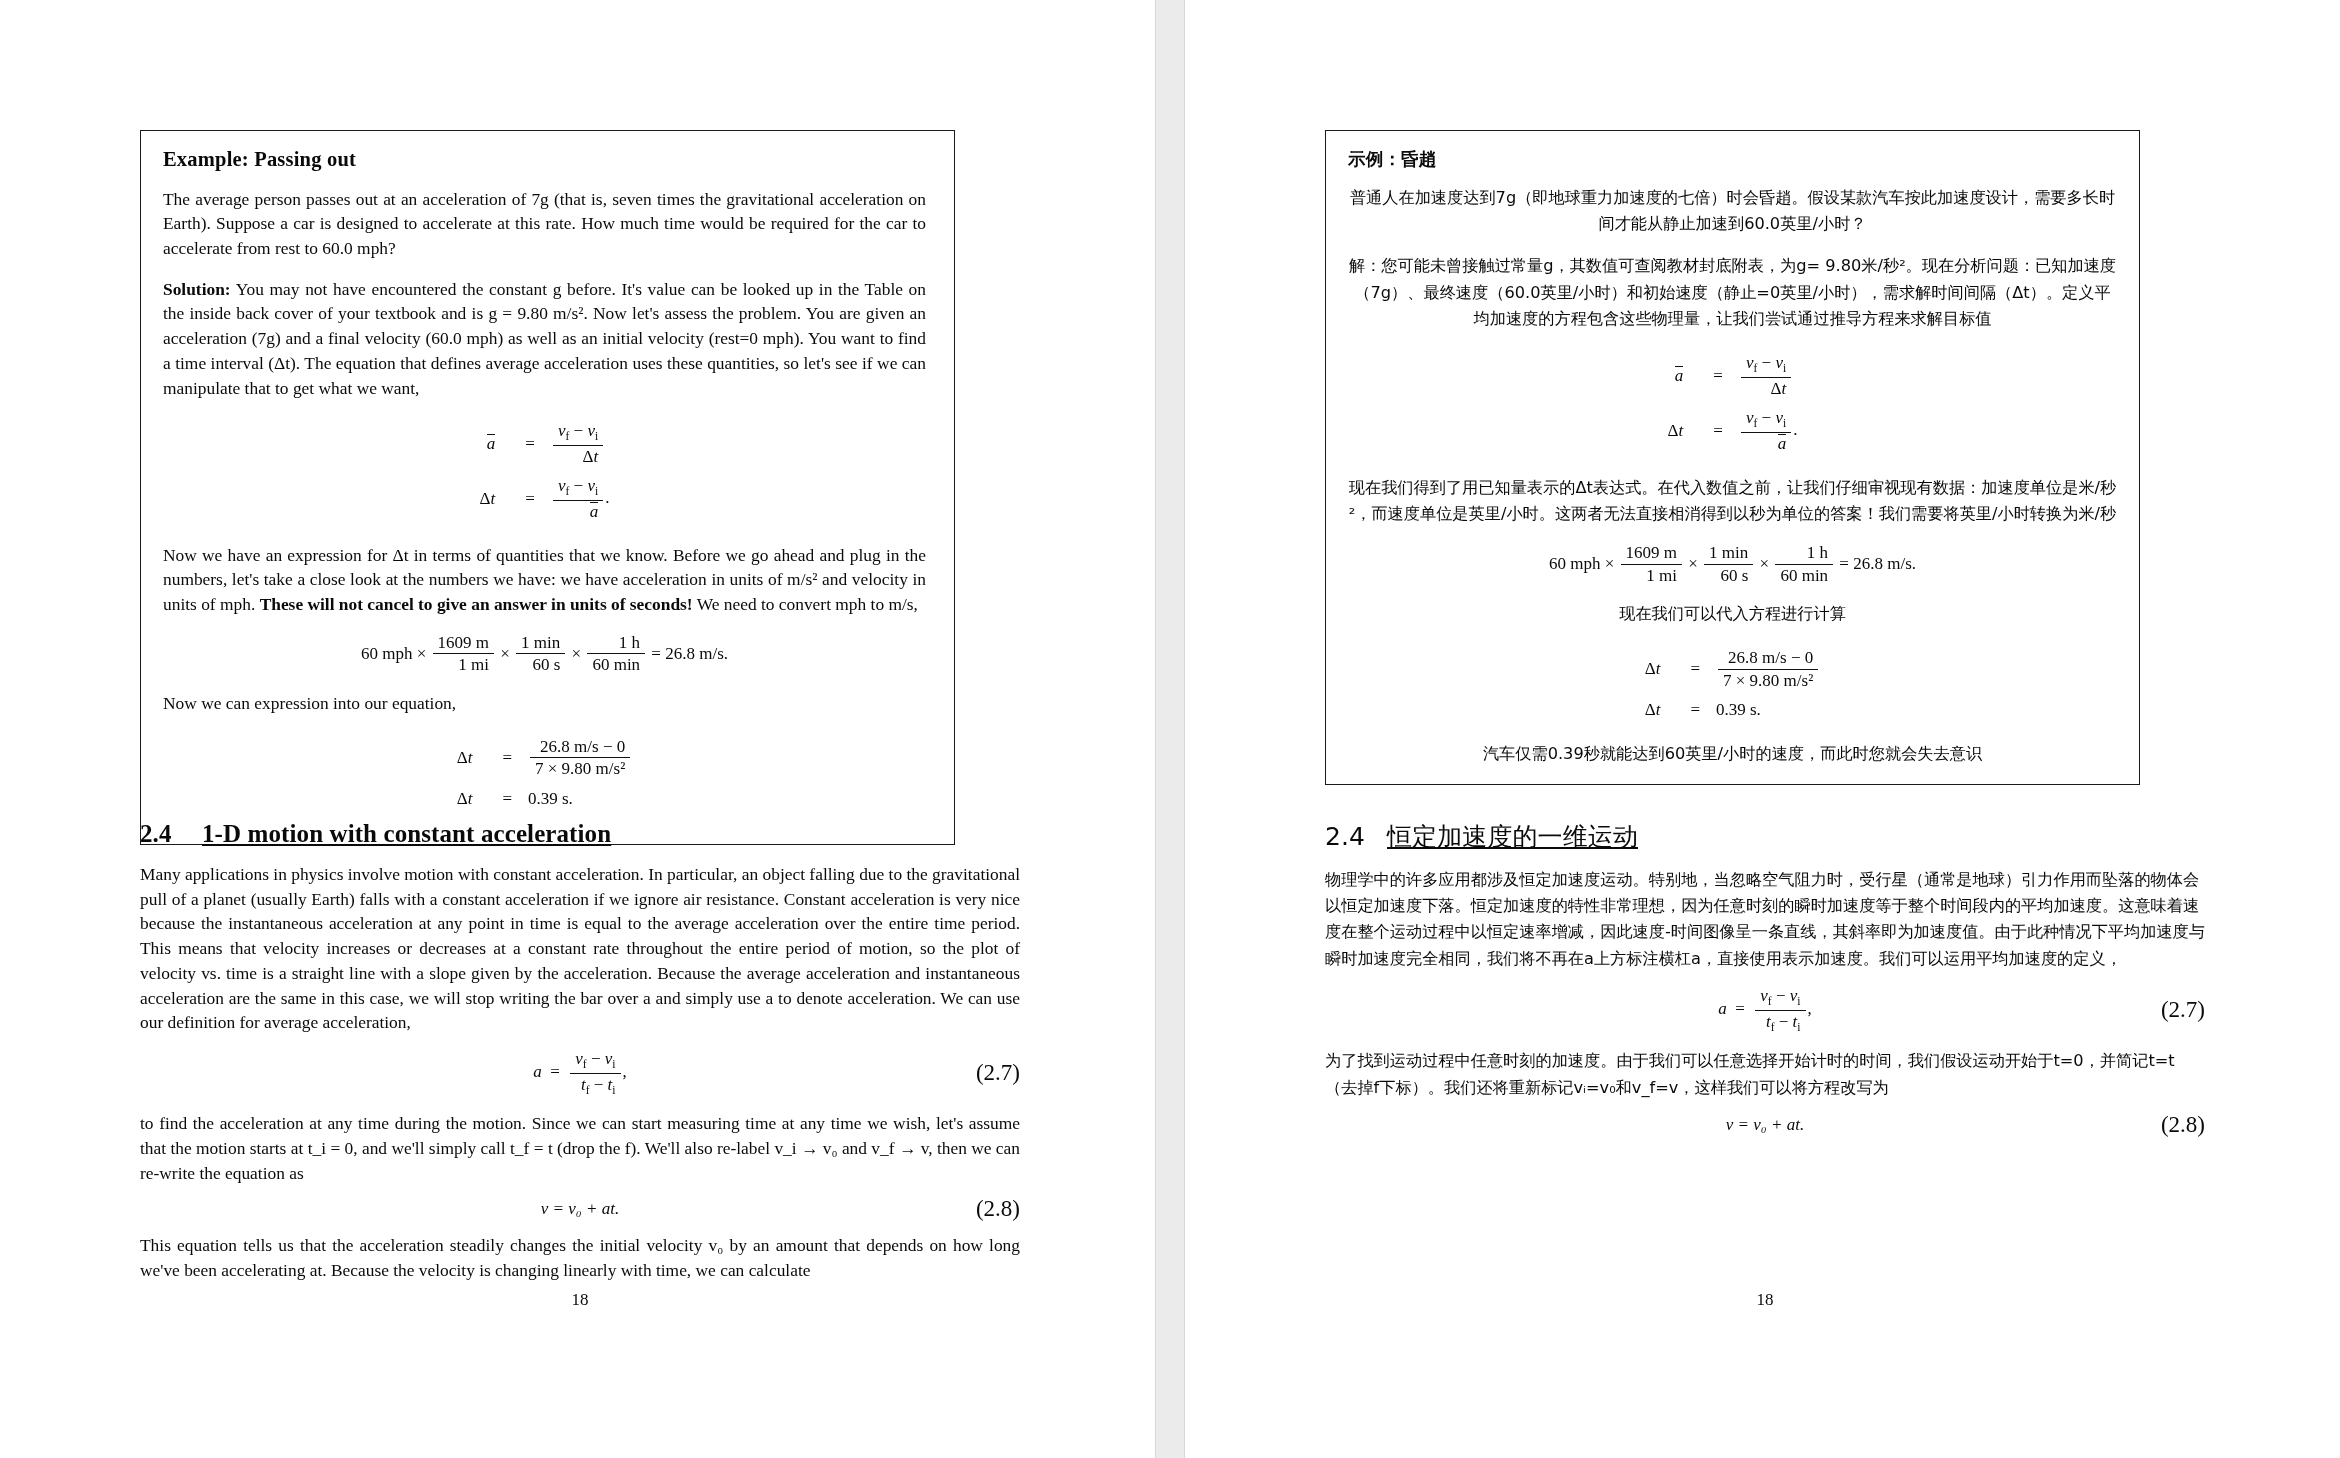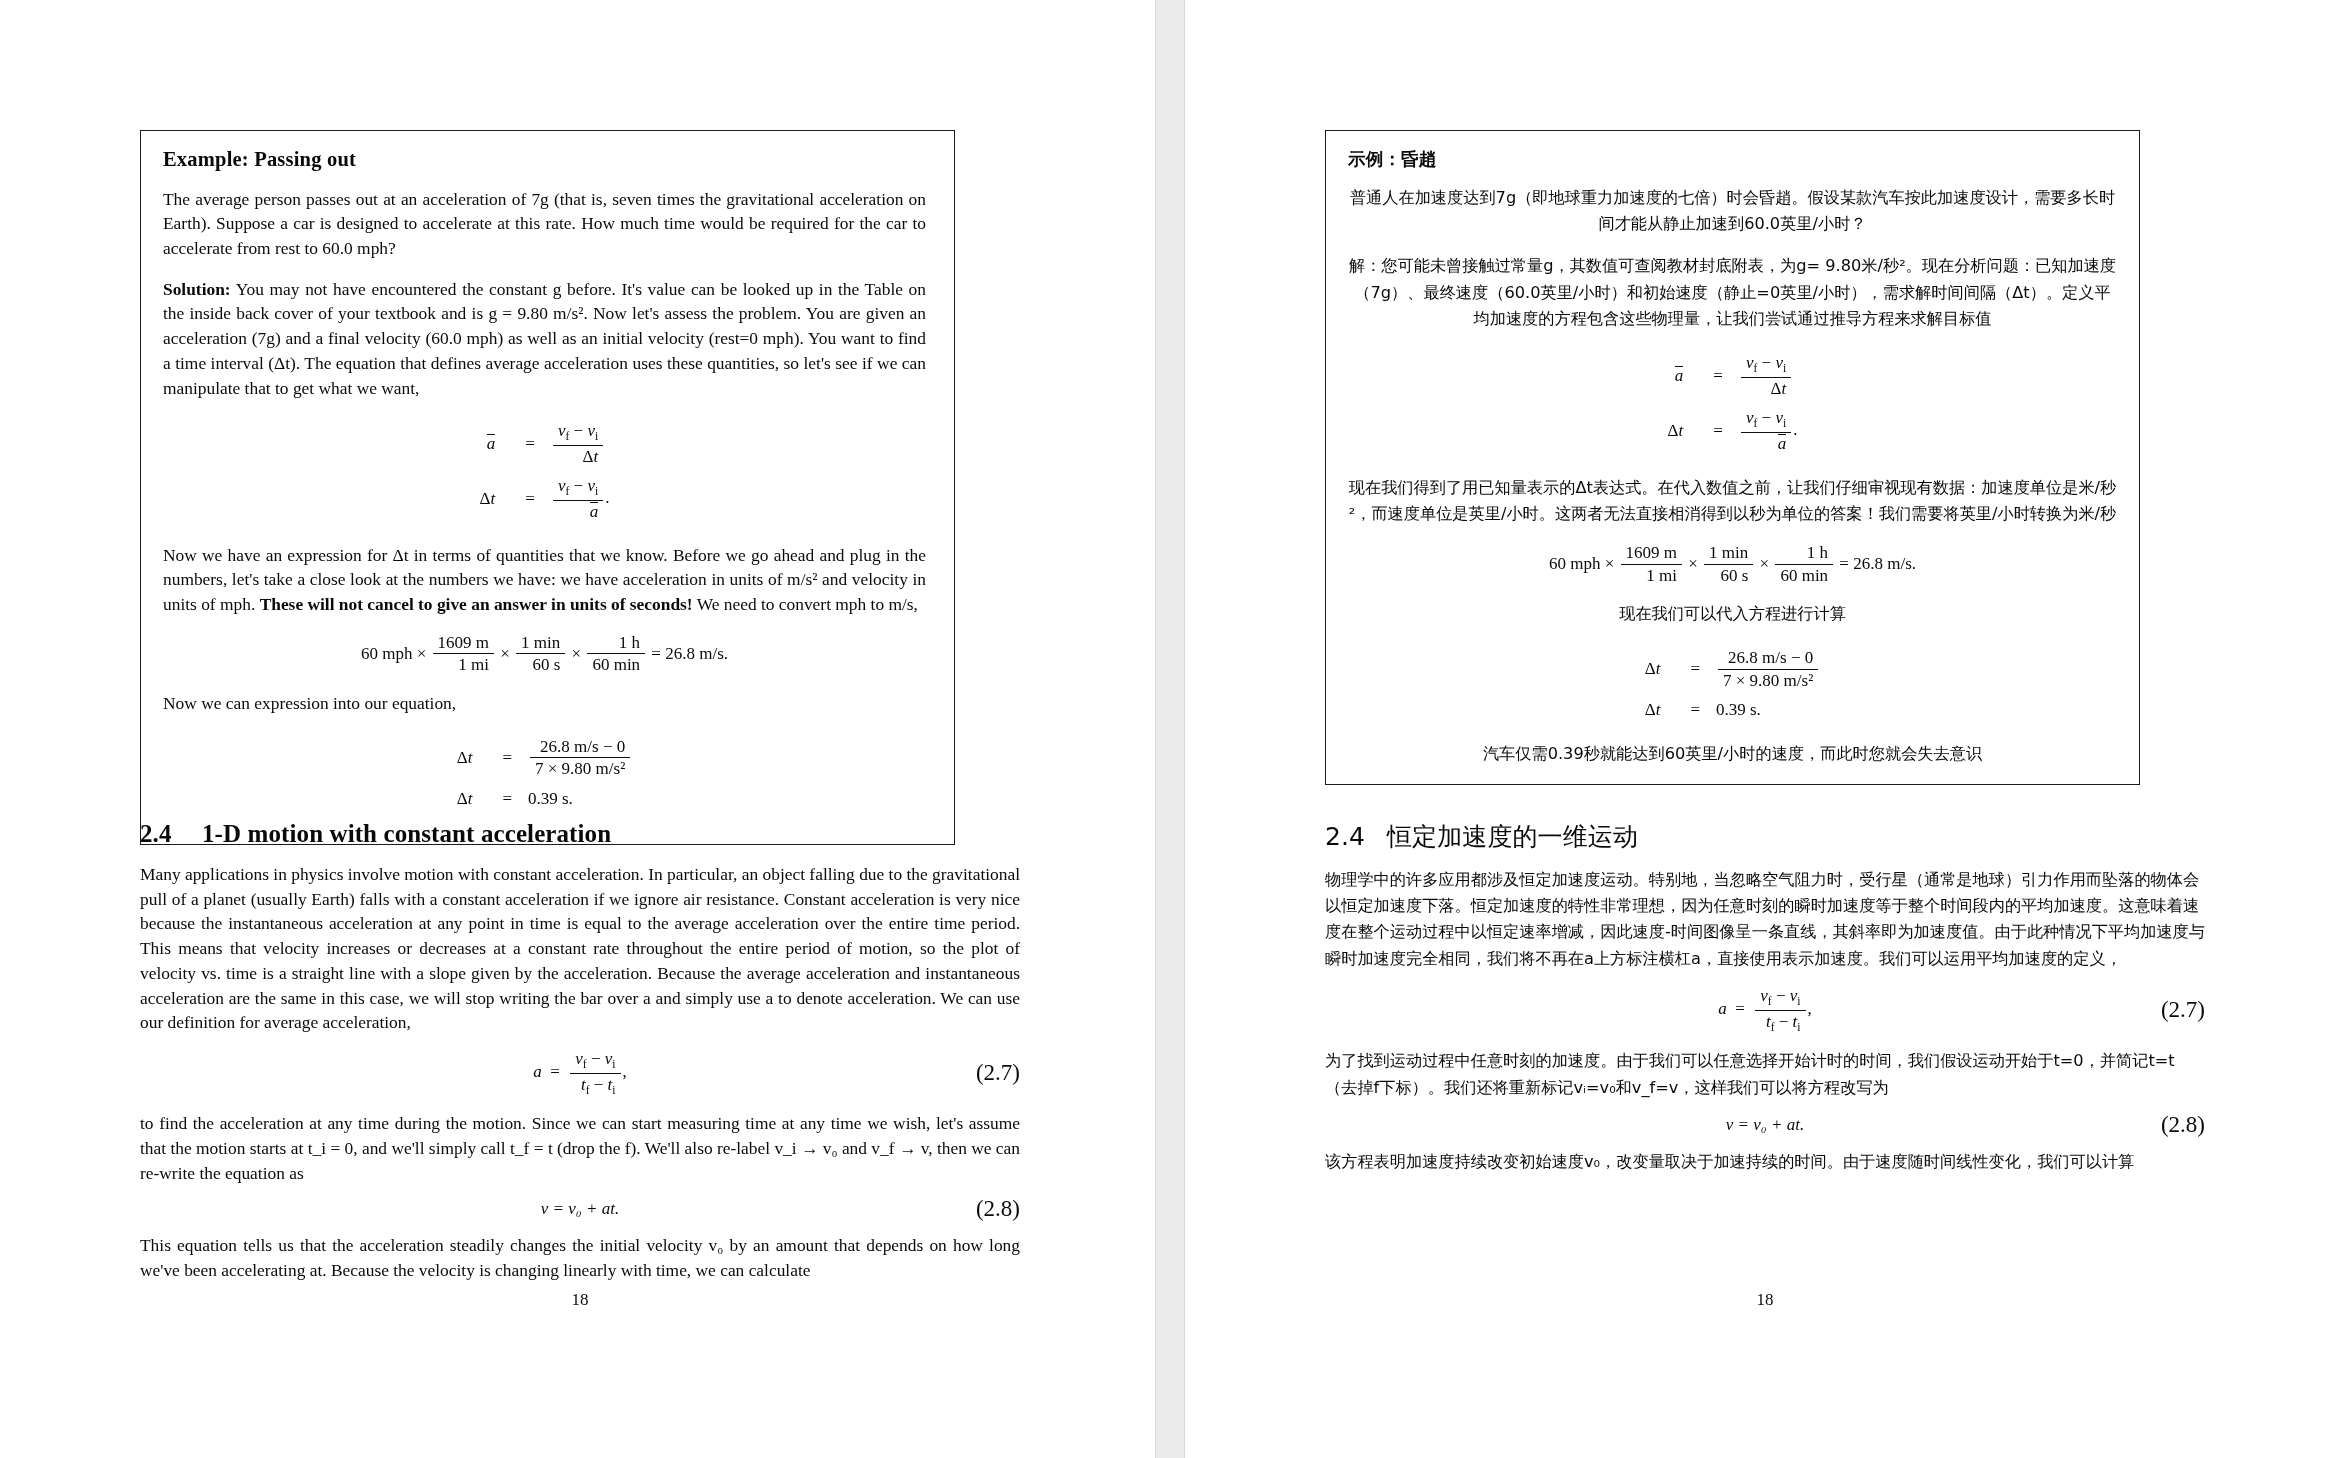--- a/index.html
+++ b/index.html
@@ -119,20 +119,21 @@
     transform: translateY(-50%);
     font-size: 23px;
   }
 
   
   .sec-head {
     font-size: 25px;
     font-weight: bold;
     margin: 0 0 14px 0;
     letter-spacing: .1px;
+    text-decoration: underline;
   }
   .sec-head .num { display: inline-block; min-width: 62px; }
   .body-p {
     font-size: 17.4px;
     line-height: 1.42;
     text-align: justify;
     margin: 0 0 10px 0;
   }
   .folio {
     position: absolute;
@@ -364,20 +365,19 @@
           <span class="eq-num">(2.7)</span>
         </div>
 
         <p class="body-p">为了找到运动过程中任意时刻的加速度。由于我们可以任意选择开始计时的时间，我们假设运动开始于t=0，并简记t=t（去掉f下标）。我们还将重新标记vᵢ=v₀和v_f=v，这样我们可以将方程改写为</p>
 
         <div class="eq-numbered">
           <span style="font-style:italic">v = v₀ + at.</span>
           <span class="eq-num" style="font-style:normal">(2.8)</span>
         </div>
 
-        <p class="body-p">该方程表明加速度持续改变初始速度v₀，改变量取决于加速持续的时间。由于速度随时间线性变化，我们可以计算</p>
       </div>
 
       <div class="folio">18</div>
     </div>
   </div>
 
 </div>
 
 </body></html>

